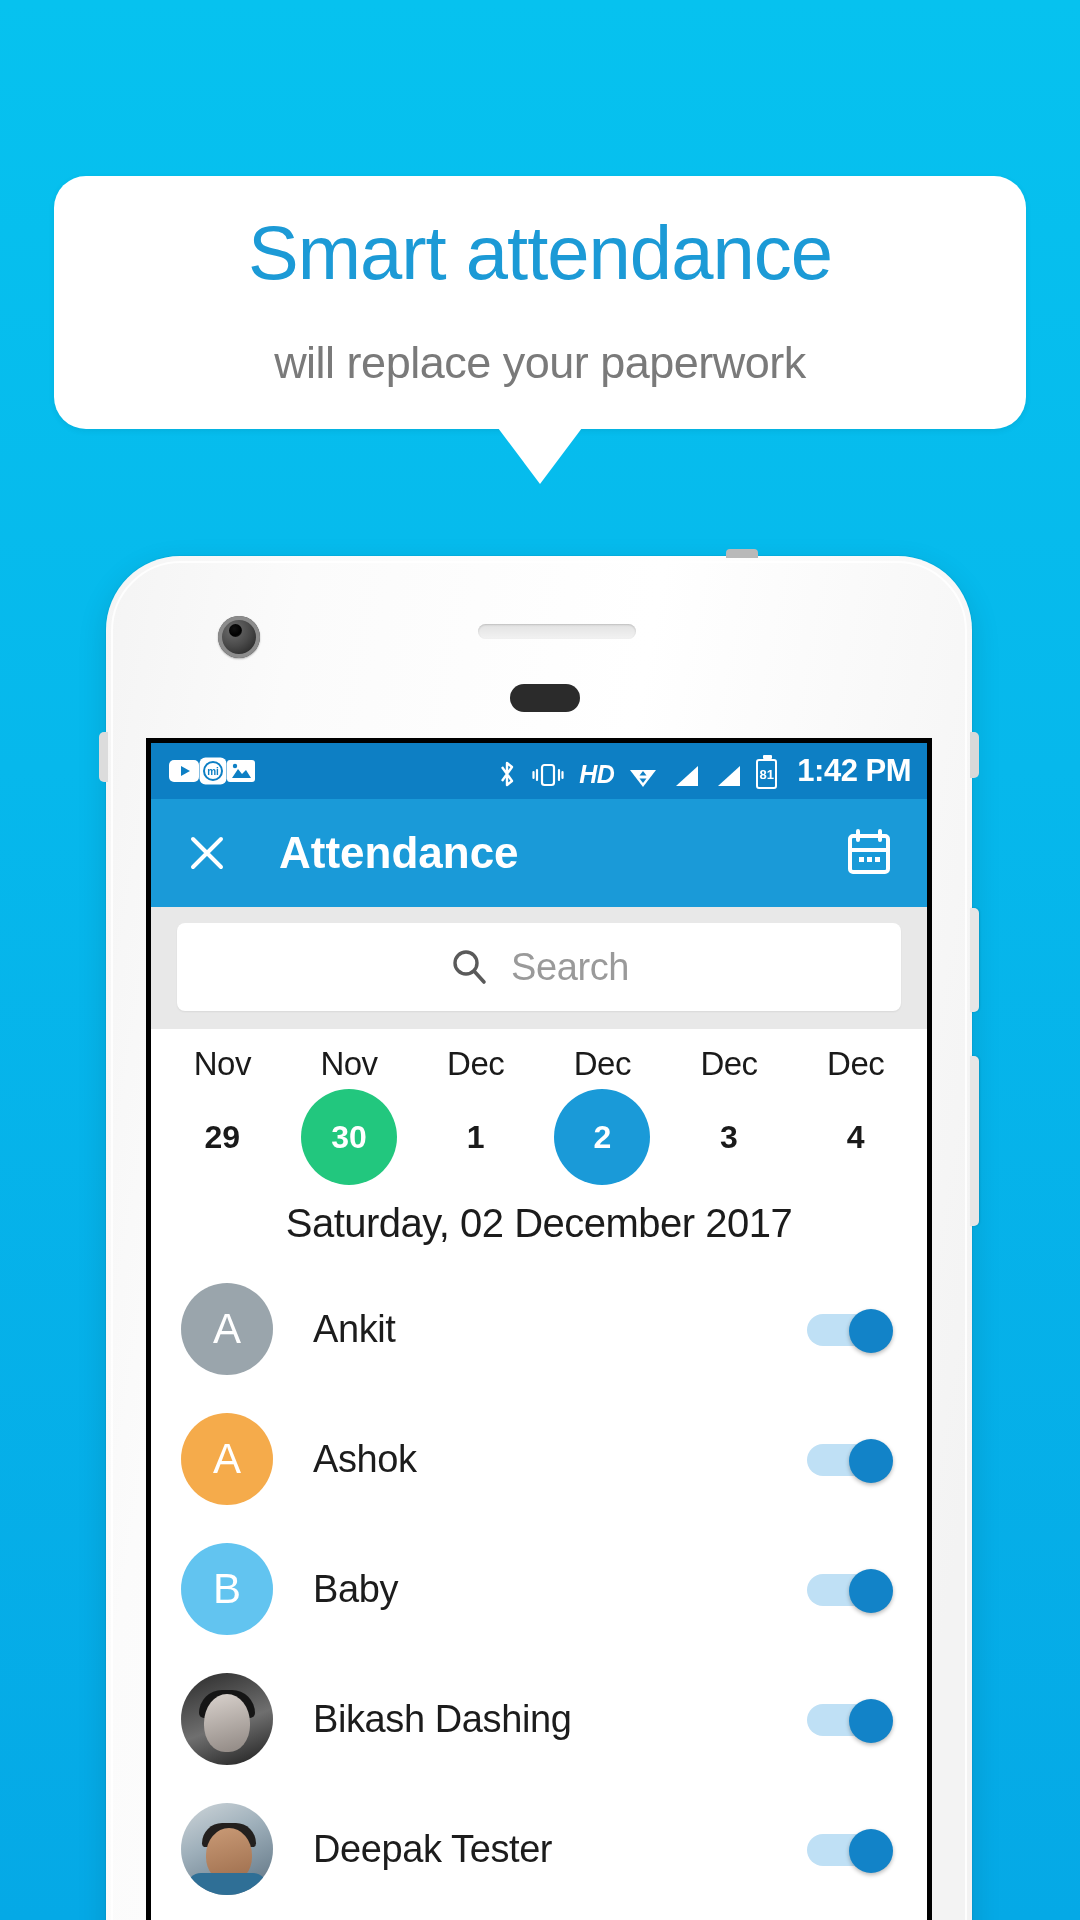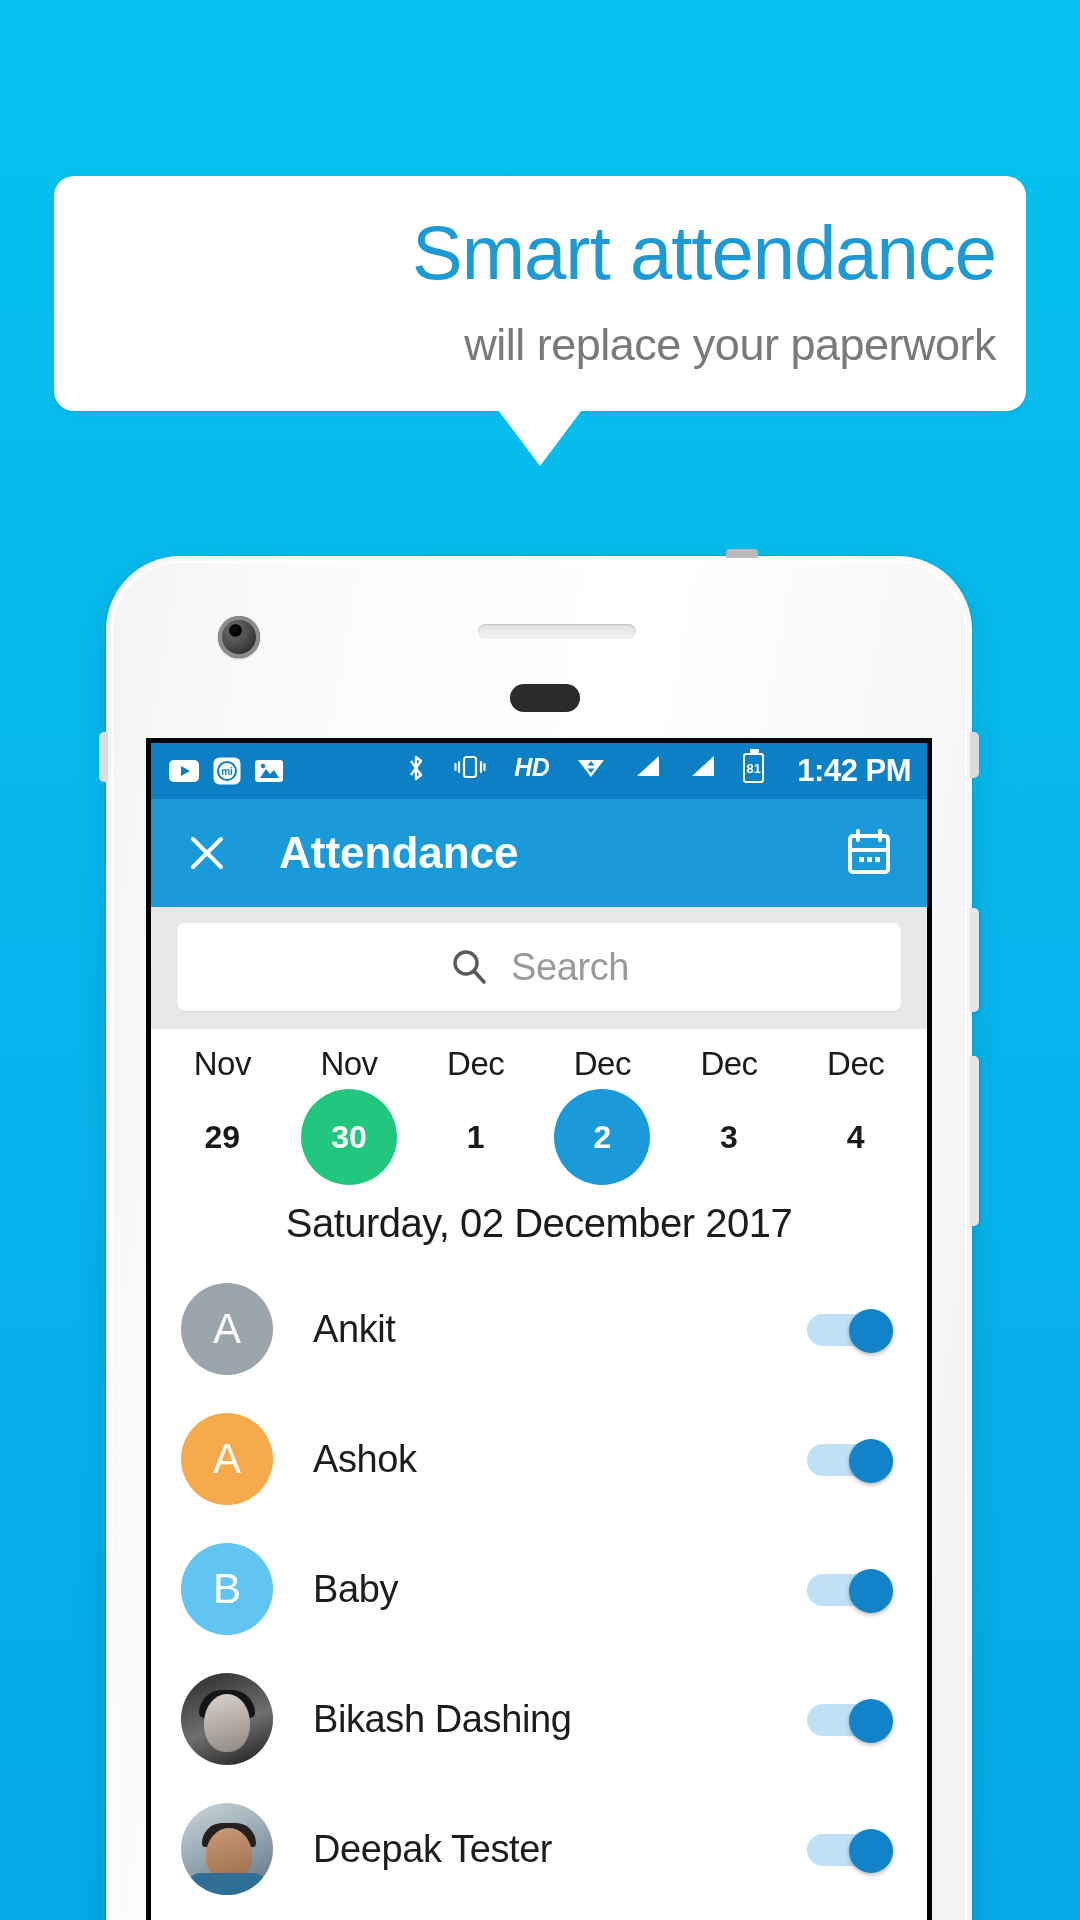--- a/index.html
+++ b/index.html
@@ -9,37 +9,37 @@
     background: linear-gradient(180deg, #06c2ef 0%, #06b8ec 40%, #05a9e6 100%);
     position:relative;
   }
 
   
   .bubble-wrap{
     position:absolute; left:54px; top:176px; width:972px;
   }
   .bubble{
     background:#ffffff;
-    border-radius:20px;
+    border-radius:32px;
     padding:34px 30px 40px 30px;
-    text-align:right;
+    text-align:center;
     box-shadow:0 2px 6px rgba(0,0,0,0.07);
   }
   .bubble-title{
     color:#1c9ad6;
     font-size:76px;
     font-weight:400;
     letter-spacing:-1px;
     line-height:1.12;
   }
   .bubble-sub{
     color:#7a7a7a;
     font-size:45px;
     font-weight:400;
-    margin-top:24px;
+    margin-top:42px;
     letter-spacing:-0.5px;
   }
   .bubble-tail{
     width:0;height:0;
     margin:0 auto;
     border-left:42px solid transparent;
     border-right:42px solid transparent;
     border-top:56px solid #ffffff;
     position:relative; top:-1px;
   }
@@ -112,22 +112,22 @@
   }
 
   
   .statusbar{
     height:56px;
     background:#0d7fc4;
     display:flex; align-items:center;
     padding:0 16px 0 18px;
     color:#ffffff;
   }
-  .sb-left{ display:flex; align-items:center; gap:14px; }
-  .sb-right{ margin-left:auto; display:flex; align-items:flex-start; gap:27px; }
+  .sb-left{ display:flex; align-items:center; }
+  .sb-right{ margin-left:auto; display:flex; align-items:flex-end; gap:14px; }
   .sb-icon{ display:block; }
   .sb-time{
     font-size:31px; font-weight:700; letter-spacing:-0.5px;
     margin-left:6px; white-space:nowrap;
   }
   .sb-hd{ font-size:25px; font-weight:700; font-style:italic; letter-spacing:-0.5px; }
   .batt{
     position:relative; width:21px;height:30px;
     border:2px solid #fff; border-radius:3px;
     display:flex;align-items:center;justify-content:center;

